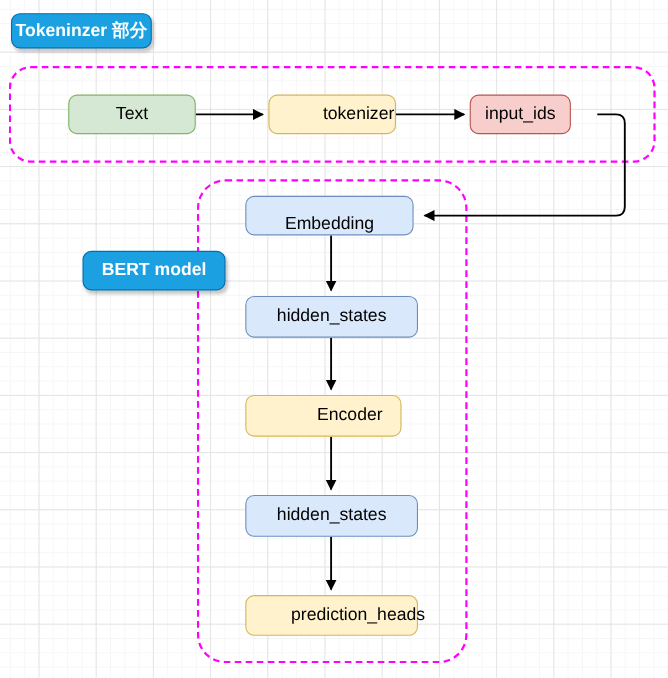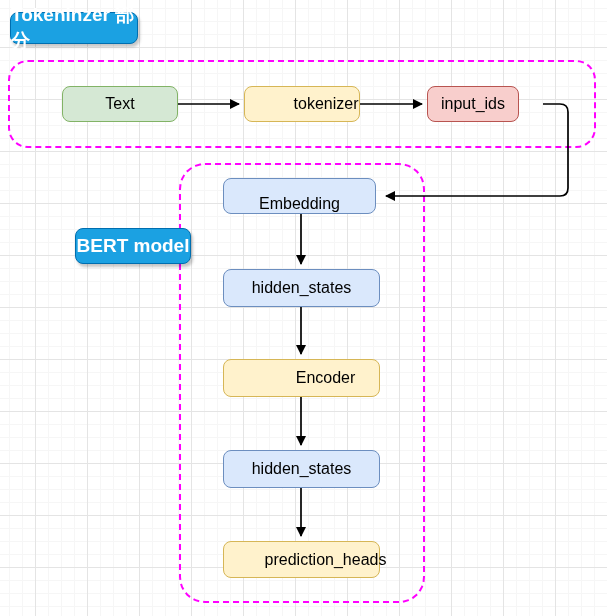--- a/index.html
+++ b/index.html
@@ -23,21 +23,21 @@
   }
   .section-label {
     position: absolute;
     display: flex;
     align-items: center;
     justify-content: center;
     background: #1ba1e2;
     border: 1px solid #006eaf;
     border-radius: 8px;
     color: #ffffff;
-    font-size: 19px;
+    font-size: 16px;
     font-weight: bold;
     box-shadow: 2px 3px 3px rgba(0,0,0,0.22);
     box-sizing: border-box;
   }
   .dashed-group {
     position: absolute;
     border: 2px dashed #ff00ff;
     box-sizing: border-box;
     background: transparent;
   }
@@ -68,21 +68,21 @@
 <body>
 
 <div id="canvas">
 
   <div class="dashed-group" style="left:8px; top:60px; width:588px; height:88px; border-radius:20px;"></div>
   <div class="dashed-group" style="left:179px; top:163px; width:246px; height:440px; border-radius:26px;"></div>
 
   <div class="section-label" style="left:10px; top:12px; width:128px; height:32px;">
     <span>Tokeninzer 部分</span>
   </div>
-  <div class="section-label" style="left:75px; top:228px; width:116px; height:36px;">
+  <div class="section-label" style="left:75px; top:228px; width:130px; height:36px;">
     <span>BERT model</span>
   </div>
 
   <svg id="edges" viewBox="0 0 607 616">
     <defs>
       <marker id="arrow" markerWidth="12" markerHeight="12" refX="9" refY="5" orient="auto" markerUnits="userSpaceOnUse">
         <path d="M0,0 L10,5 L0,10 Z" fill="#000000"></path>
       </marker>
     </defs>
     <path d="M178 104 H 239" fill="none" stroke="#000" stroke-width="1.7" marker-end="url(#arrow)"></path>
@@ -103,21 +103,21 @@
   <div class="node red" style="left:427px; top:86px; width:92px; height:36px;">
     <span>input_ids</span>
   </div>
 
   <div class="node blue" style="left:223px; top:178px; width:153px; height:36px;align-items:flex-end;">
     <span>Embedding</span>
   </div>
   <div class="node blue" style="left:223px; top:269px; width:157px; height:38px;">
     <span>hidden_states</span>
   </div>
-  <div class="node yellow" style="left:223px; top:359px; width:157px; height:38px;text-align:right;">
+  <div class="node yellow" style="left:223px; top:359px; width:142px; height:38px;text-align:right;">
     <span>Encoder</span>
   </div>
   <div class="node blue" style="left:223px; top:450px; width:157px; height:38px;">
     <span>hidden_states</span>
   </div>
   <div class="node yellow" style="left:223px; top:541px; width:157px; height:37px;">
     <span>prediction_heads</span>
   </div>
 
 </div>

